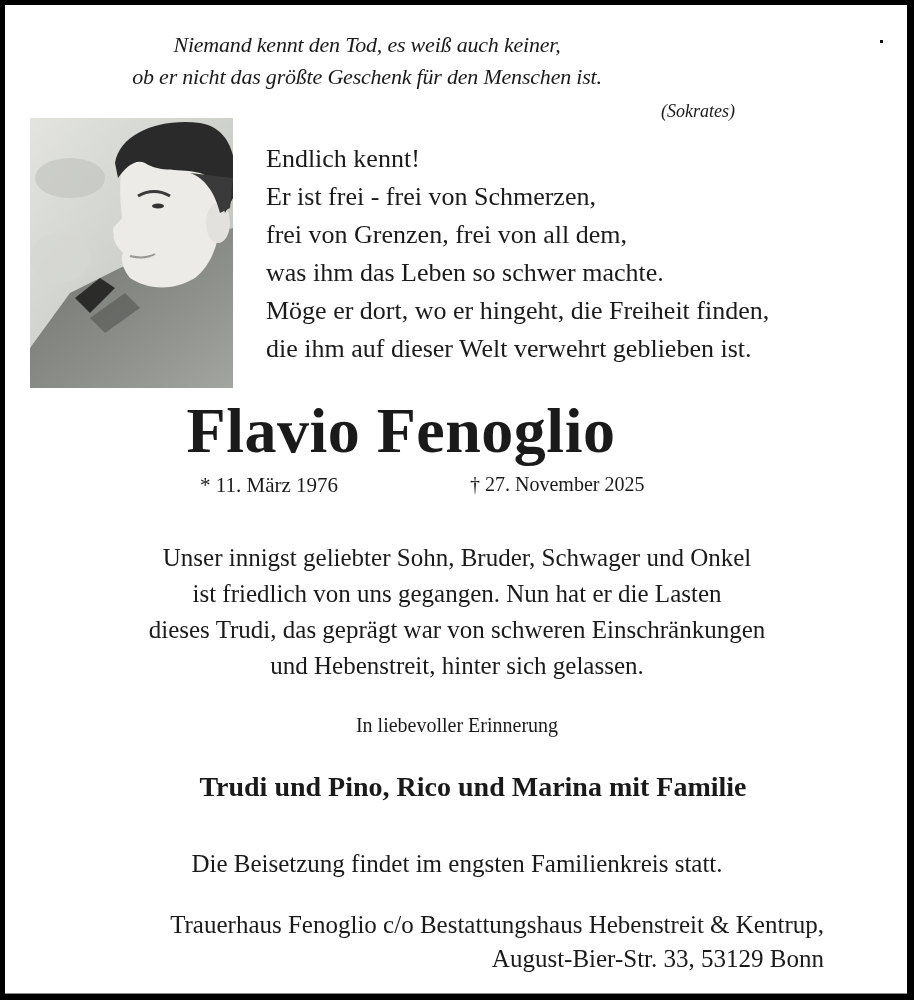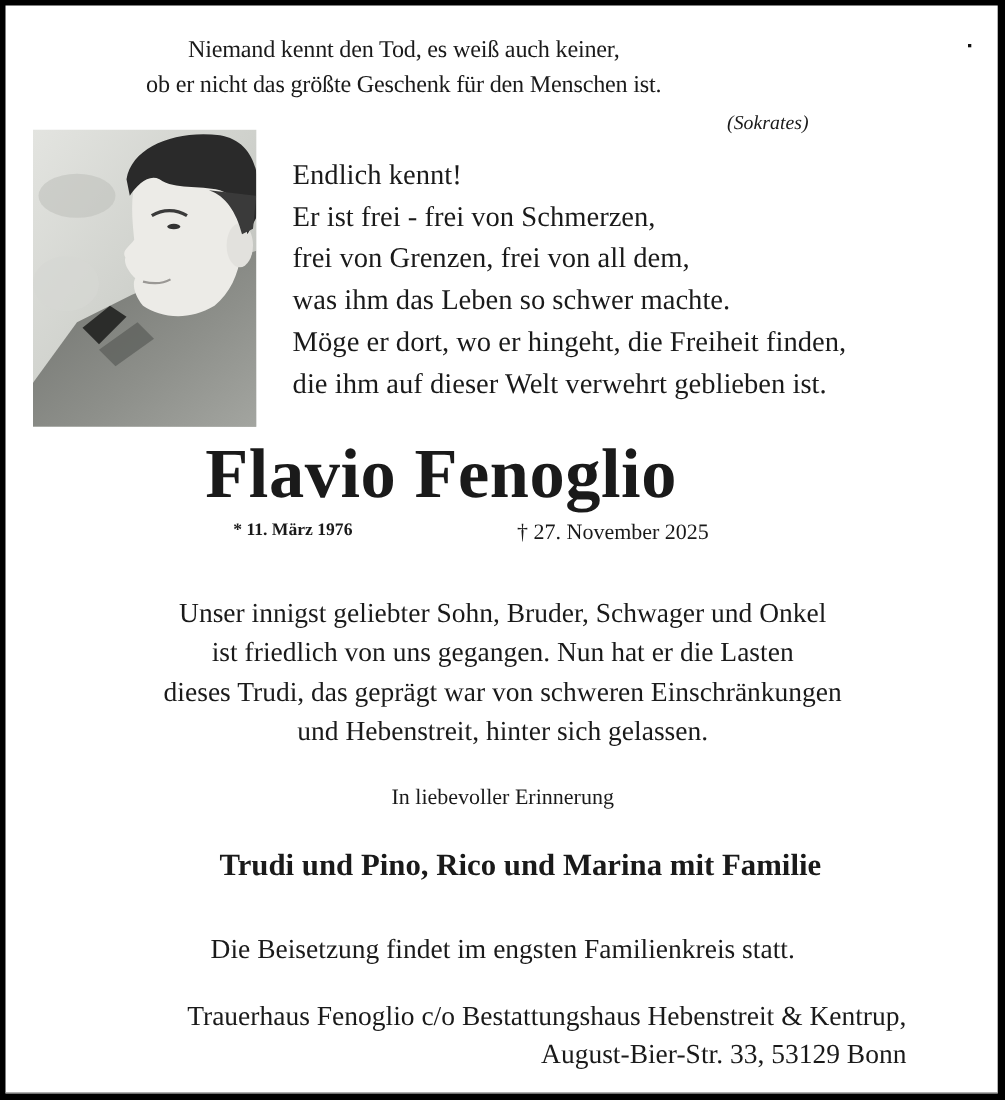--- a/index.html
+++ b/index.html
@@ -8,37 +8,37 @@
     position: absolute; left: 0; top: 0; width: 914px; height: 1000px;
     box-sizing: border-box; background: #000;
   }
   .inner {
     position: absolute; left: 5px; top: 5px; width: 902px; height: 989px;
     background: #ffffff; border-bottom: 1px solid #8a8a8a; box-sizing: border-box;
   }
   .serif { font-family: "Liberation Serif", "DejaVu Serif", serif; color: #1a1a1a; }
   .abs { position: absolute; margin: 0; white-space: nowrap; }
 
-  .quote { left: 0; width: 734px; text-align: center; font-size: 22px; letter-spacing: -0.2px; }
+  .quote { left: 0; width: 734px; text-align: center; font-style: italic; font-size: 22px; letter-spacing: -0.2px; }
   .quote-1 { top: 32px; }
   .quote-2 { top: 64px; }
   .quote-src { left: 661px; top: 101px; font-style: italic; font-size: 18px; }
   .stray-dot { left: 880px; top: 40px; width: 3px; height: 3px; background: #111; }
 
   .photo {
     position: absolute; left: 30px; top: 118px; width: 203px; height: 270px; overflow: hidden;
     background: linear-gradient(160deg, #d9dad6 0%, #c9cbc6 35%, #b8bab5 60%, #9c9e9a 100%);
   }
   .photo svg { display: block; }
 
   .poem { left: 266px; font-size: 26px; line-height: 38px; }
   .poem-line { display: block; }
 
   .name { left: 0; width: 802px; top: 394px; text-align: center; font-weight: bold; font-size: 64px; letter-spacing: 0.5px; }
-  .dates-birth { left: 212px; top: 473px; font-size: 16px; font-weight: bold; }
+  .dates-birth { left: 200px; top: 473px; font-size: 21px; }
   .dates-death { left: 470px; top: 473px; font-size: 20px; }
 
   .body-text { left: 0; width: 914px; top: 540px; text-align: center; font-size: 25px; line-height: 36px; }
   .body-line { display: block; }
 
   .memory { left: 0; width: 914px; top: 714px; text-align: center; font-size: 20px; }
   .family { left: 0; width: 914px; top: 771px; text-align: center; font-size: 28px; font-weight: bold; padding-left: 16px; }
   .burial { left: 0; width: 914px; top: 850px; text-align: center; font-size: 25px; }
   .address { left: 16px; width: 808px; top: 908px; text-align: right; font-size: 25px; line-height: 34px; }
   .address-line { display: block; }

